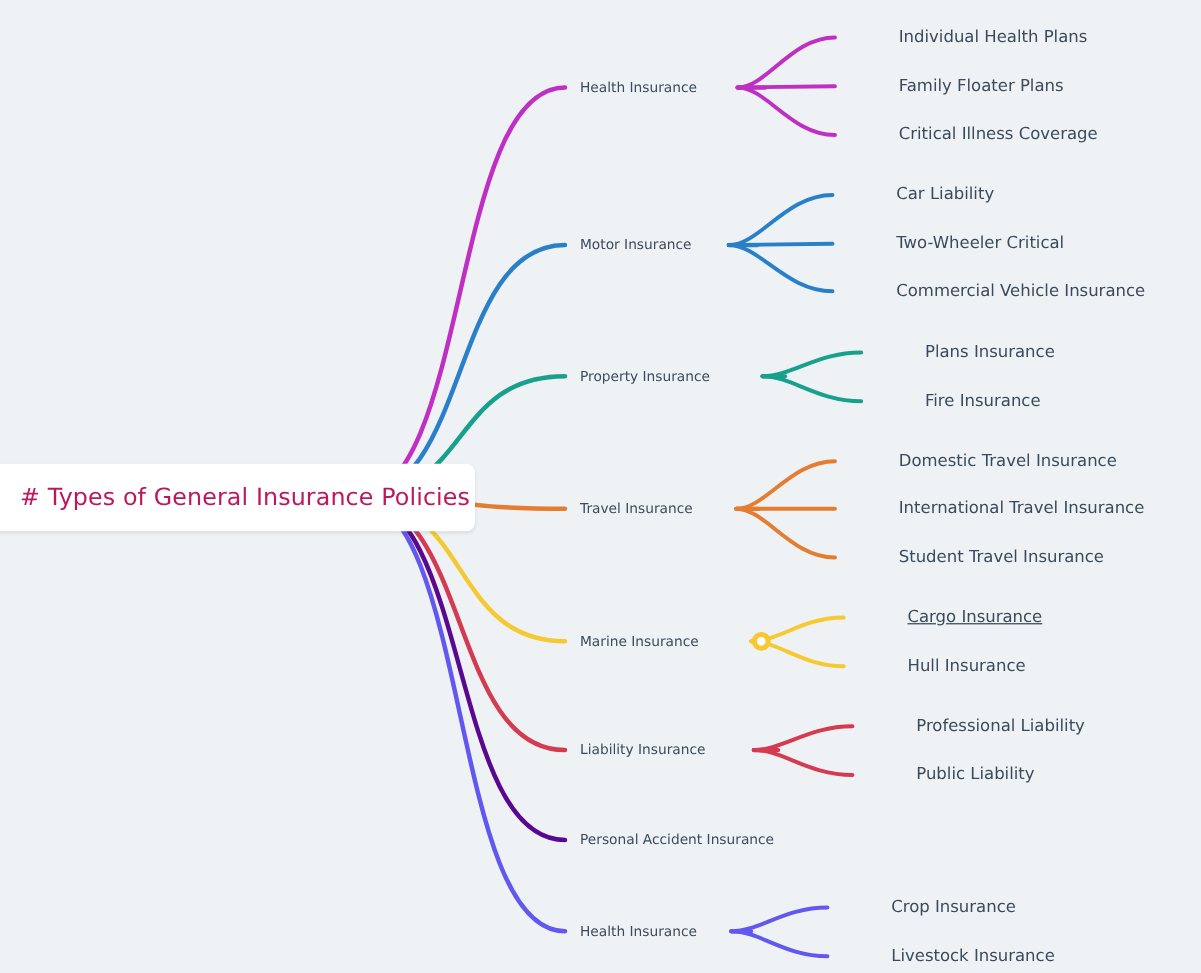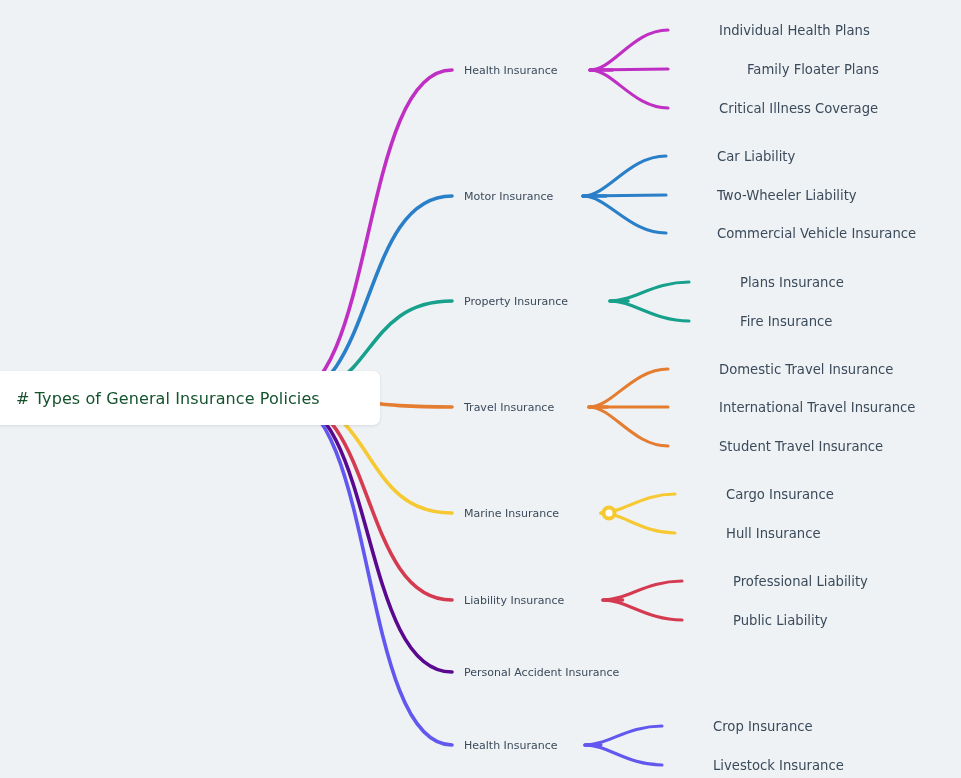--- a/index.html
+++ b/index.html
@@ -38,22 +38,22 @@
     background: #ffffff;
     border-radius: 7px;
     box-shadow: 0 1px 3px rgba(40,55,70,0.13);
     display: flex;
     align-items: center;
     box-sizing: border-box;
     padding-left: 26px;
     z-index: 5;
   }
   .root-label {
-    font-size: 16px;
-    color: #14532d;
+    font-size: 19px;
+    color: #be185d;
     letter-spacing: 0.1px;
     white-space: nowrap;
     text-align: right;
   }
   .branch-label {
     position: absolute;
     font-size: 11px;
     color: #3b4a5a;
     white-space: nowrap;
     transform: translateY(-50%);
@@ -119,35 +119,35 @@
       <path d="M 585 745 C 608.1 745, 627.35 765, 662 765" fill="none" stroke="#6257ee" stroke-width="3.1" stroke-linecap="round"></path>
     </svg>
 
   <div class="root-node">
     <span class="root-label"># Types of General Insurance Policies</span>
   </div>
 
   <div id="labels">
       <div class="branch-label" style="left: 464px; top: 70px;">Health Insurance</div>
       <div class="leaf-label" style="left: 676px; top: 30px;">Individual Health Plans</div>
-      <div class="leaf-label" style="left: 704px; top: 69px;">Family Floater Plans</div>
+      <div class="leaf-label" style="left: 676px; top: 69px;">Family Floater Plans</div>
       <div class="leaf-label" style="left: 676px; top: 108px;">Critical Illness Coverage</div>
       <div class="branch-label" style="left: 464px; top: 196px;">Motor Insurance</div>
       <div class="leaf-label" style="left: 674px; top: 156px;">Car Liability</div>
-      <div class="leaf-label" style="left: 674px; top: 195px;">Two-Wheeler Liability</div>
+      <div class="leaf-label" style="left: 674px; top: 195px;">Two-Wheeler Critical</div>
       <div class="leaf-label" style="left: 674px; top: 233px;">Commercial Vehicle Insurance</div>
       <div class="branch-label" style="left: 464px; top: 301px;">Property Insurance</div>
       <div class="leaf-label" style="left: 697px; top: 282px;">Plans Insurance</div>
       <div class="leaf-label" style="left: 697px; top: 321px;">Fire Insurance</div>
       <div class="branch-label" style="left: 464px; top: 407px;">Travel Insurance</div>
       <div class="leaf-label" style="left: 676px; top: 369px;">Domestic Travel Insurance</div>
       <div class="leaf-label" style="left: 676px; top: 407px;">International Travel Insurance</div>
       <div class="leaf-label" style="left: 676px; top: 446px;">Student Travel Insurance</div>
       <div class="branch-label" style="left: 464px; top: 513px;">Marine Insurance</div>
-      <div class="leaf-label" style="left: 683px; top: 494px;">Cargo Insurance</div>
+      <div class="leaf-label" style="left: 683px; top: 494px; text-decoration: underline;">Cargo Insurance</div>
       <div class="leaf-label" style="left: 683px; top: 533px;">Hull Insurance</div>
       <div class="collapse-dot" style="left: 609px; top: 513px; border: 4px solid rgb(246, 200, 49);"></div>
       <div class="branch-label" style="left: 464px; top: 600px;">Liability Insurance</div>
       <div class="leaf-label" style="left: 690px; top: 581px;">Professional Liability</div>
       <div class="leaf-label" style="left: 690px; top: 620px;">Public Liability</div>
       <div class="branch-label" style="left: 464px; top: 672px;">Personal Accident Insurance</div>
       <div class="branch-label" style="left: 464px; top: 745px;">Health Insurance</div>
       <div class="leaf-label" style="left: 670px; top: 726px;">Crop Insurance</div>
       <div class="leaf-label" style="left: 670px; top: 765px;">Livestock Insurance</div>
     </div>

